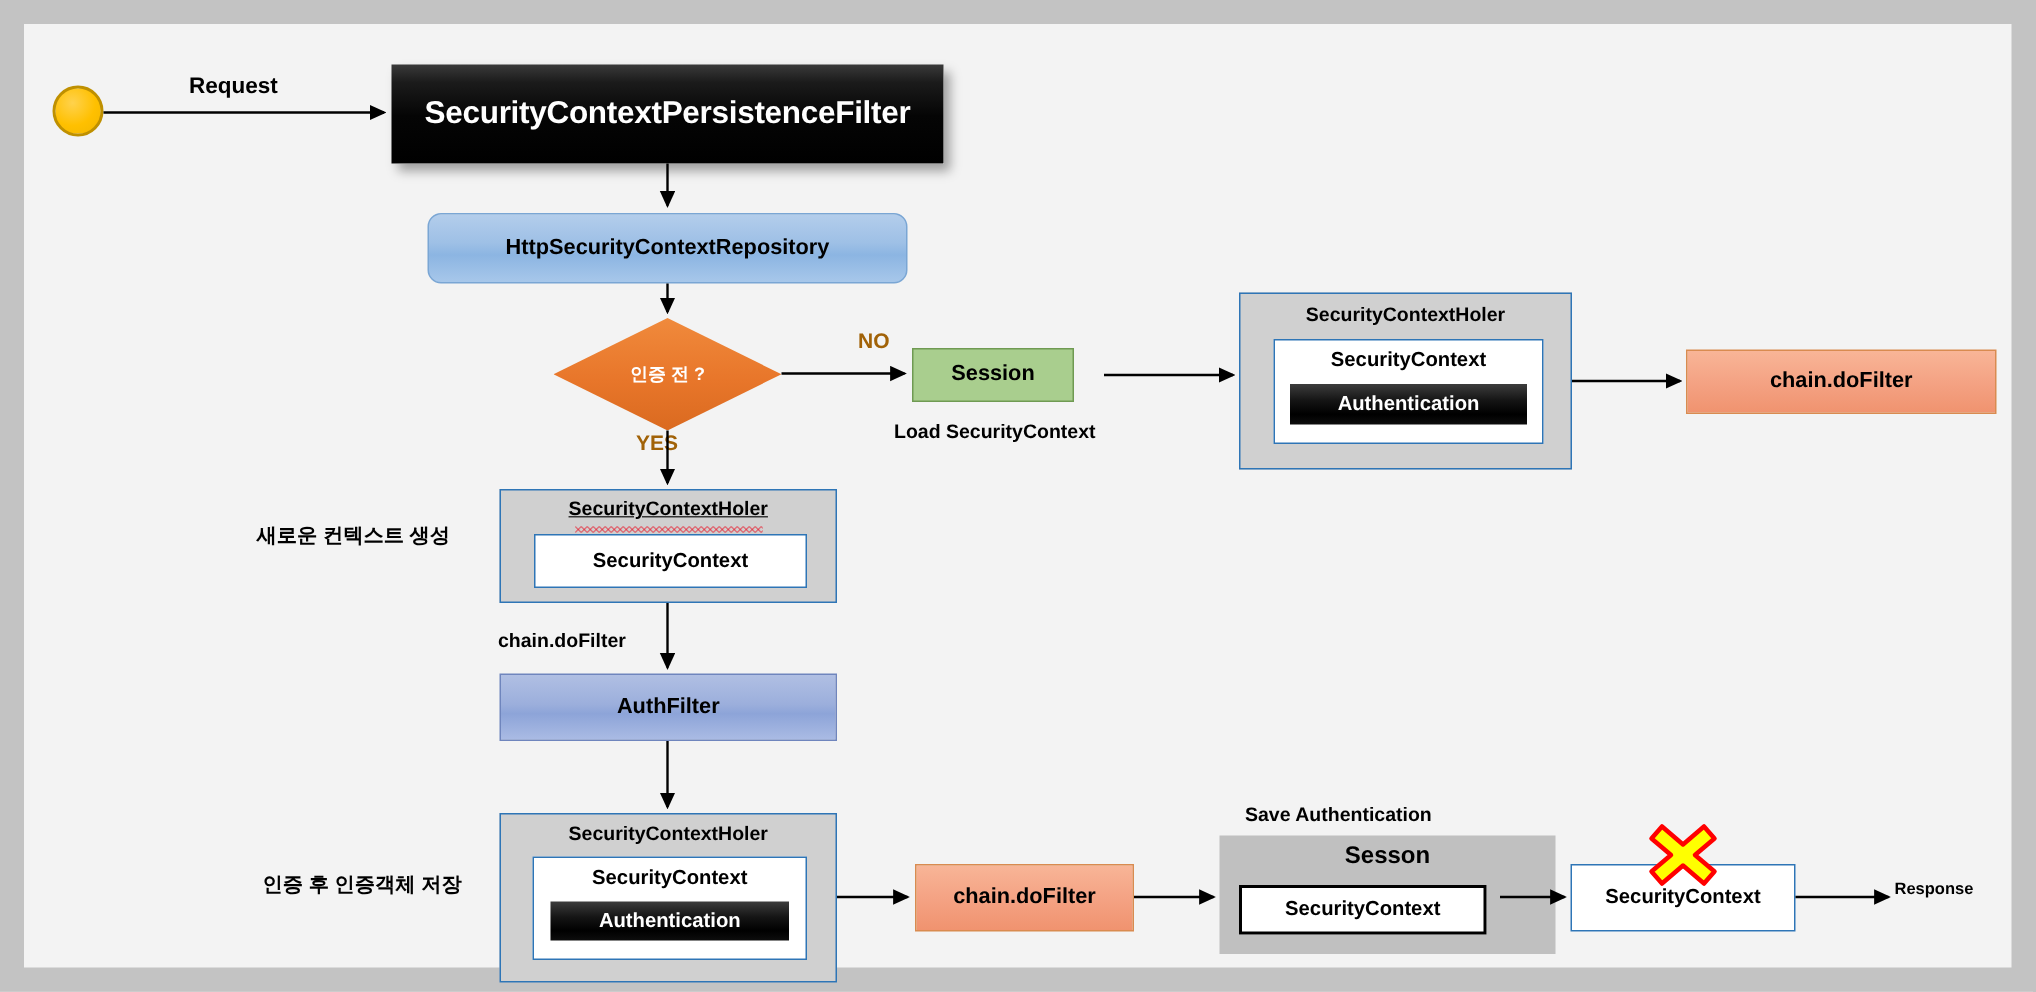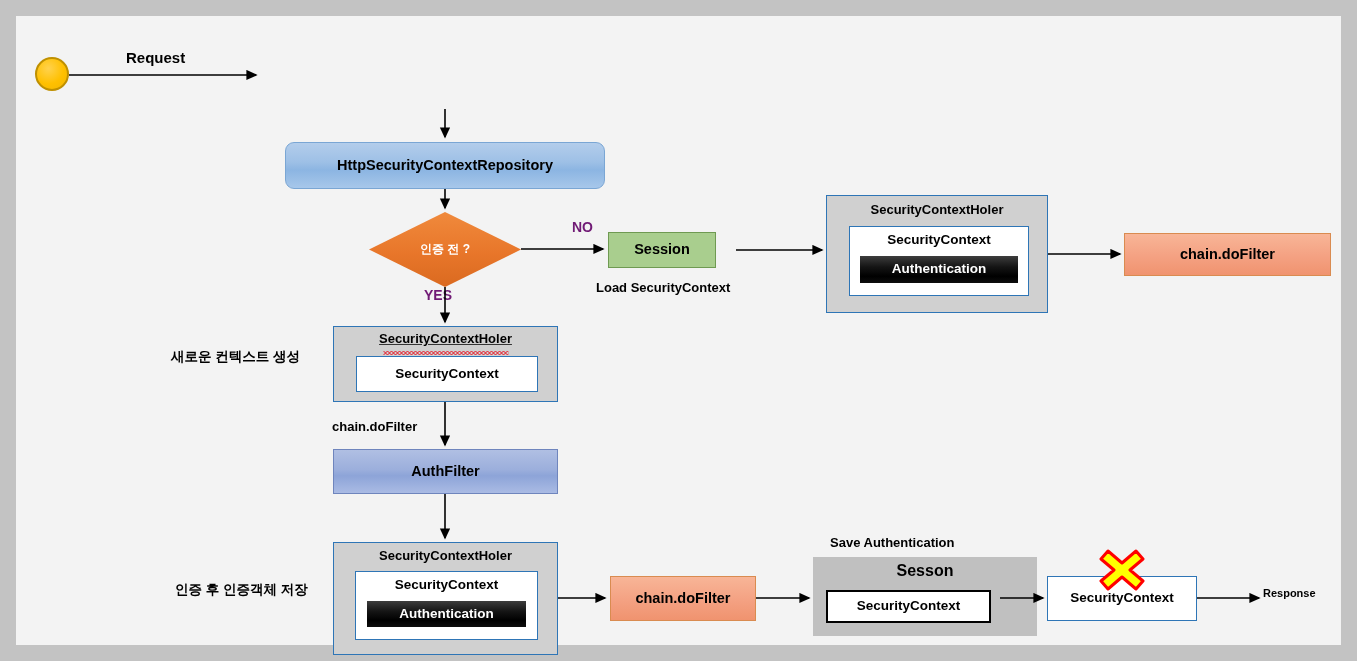--- a/index.html
+++ b/index.html
@@ -348,21 +348,21 @@
     z-index: 12;
   }
 
   
   .label {
     position: absolute;
     font-weight: bold;
     color: #000;
     white-space: nowrap;
   }
-  .label.red { color: #701a75; padding-left: 43px; }
+  .label.red { color: #a16207; padding-left: 43px; }
 
   #label-request   { left: 110px; top: 33px;  font-size: 15px; }
   #label-no        { left: 513px; top: 203px; font-size: 14px; }
   #label-yes       { left: 365px; top: 271px; font-size: 14px; }
   #label-load-sc   { left: 580px; top: 264px; font-size: 13px; }
   #label-new-ctx   { left: 155px; top: 332px; font-size: 13.5px; }
   #label-chain-df  { left: 316px; top: 403px; font-size: 13px; }
   #label-auth-save { left: 159px; top: 565px; font-size: 13.5px; }
   #label-save-sc   { left: 814px; top: 519px; font-size: 13px; }
   #label-response  { left: 1247px; top: 571px; font-size: 11px; }
@@ -414,20 +414,21 @@
         <line x1="740" y1="582" x2="793" y2="582"></line>
 
         <line x1="984" y1="582" x2="1027" y2="582"></line>
 
         <line x1="1181" y1="582" x2="1243" y2="582"></line>
       </g>
     </svg>
 
     <div class="node" id="start-circle"></div>
 
+    <div class="node" id="persistence-filter">SecurityContextPersistenceFilter</div>
 
     <div class="node" id="http-repo">HttpSecurityContextRepository</div>
 
     <div class="node" id="decision-diamond">
       <div class="dia-shape"></div>
       <span class="dia-label">인증 전 ?</span>
     </div>
 
     <div class="node" id="session-box">Session</div>
 

